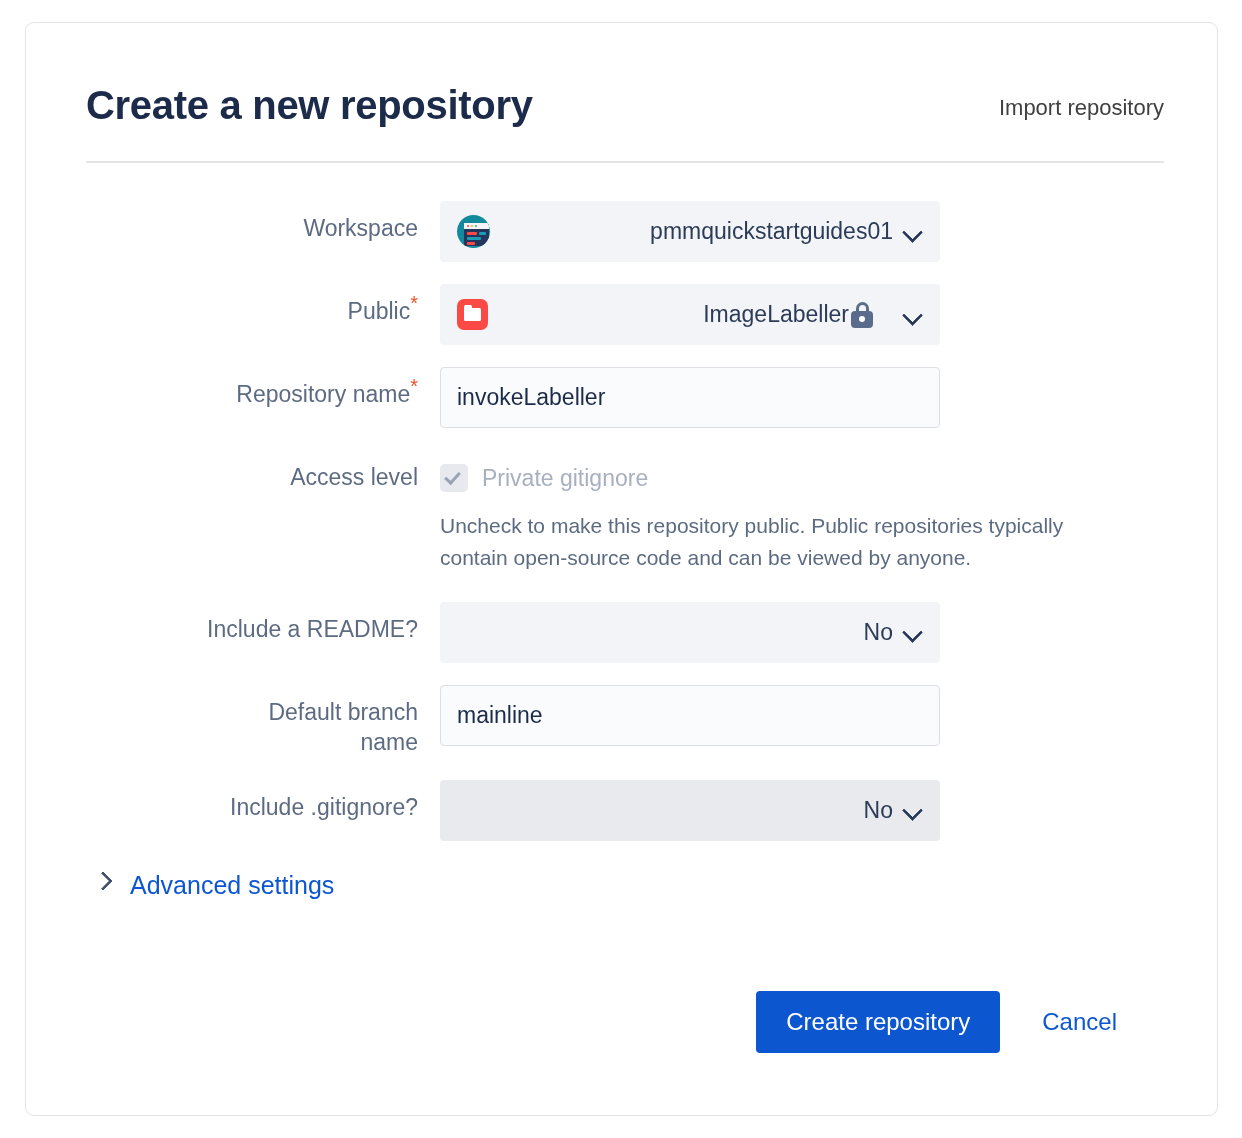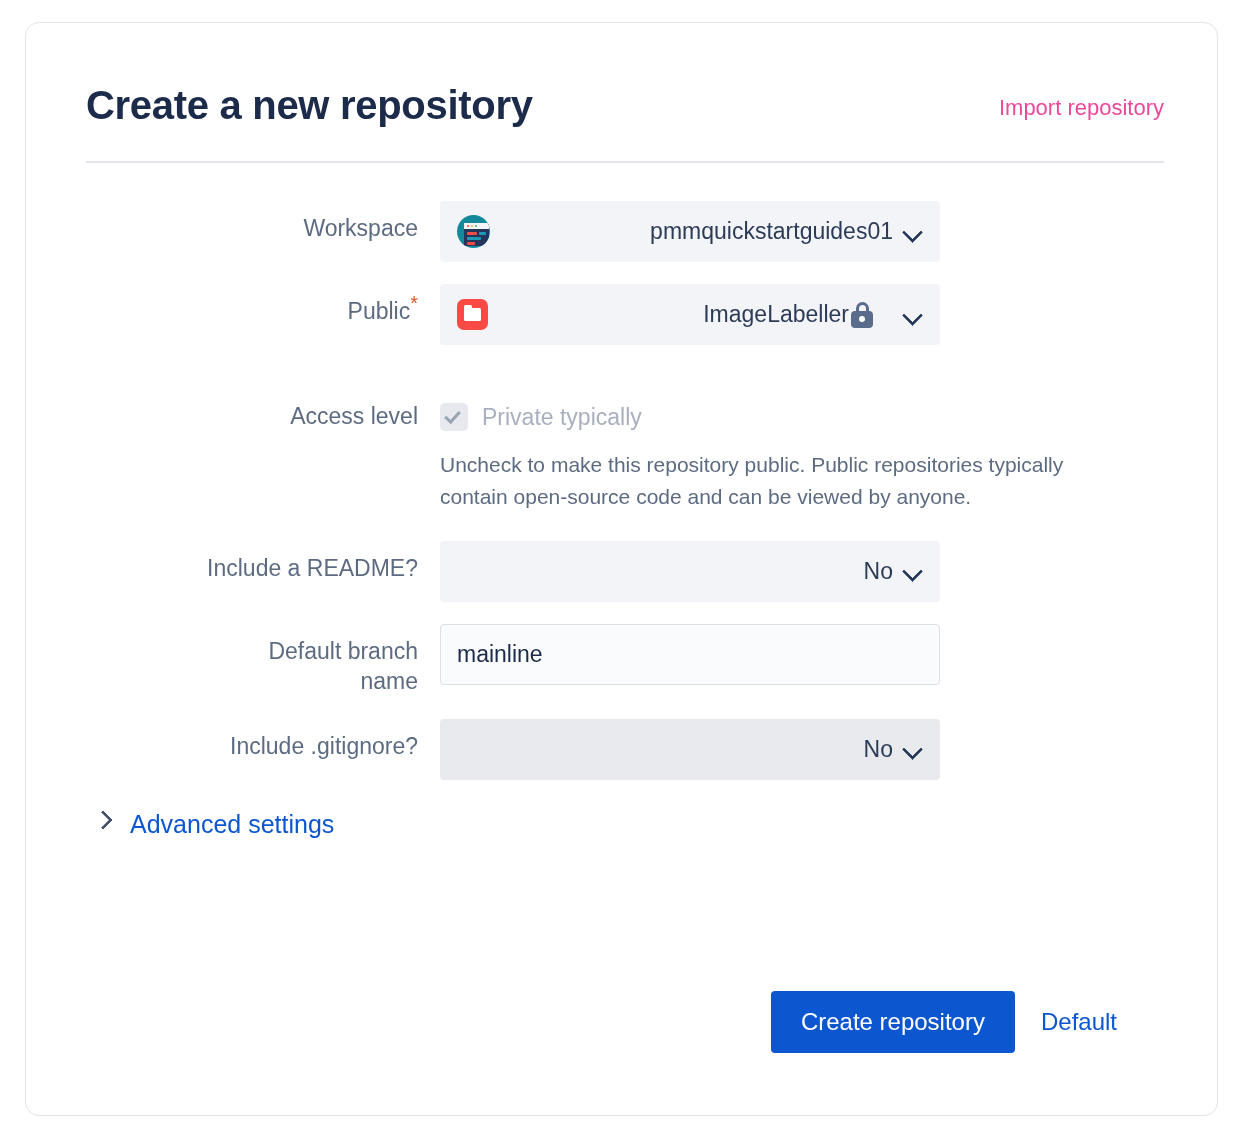--- a/index.html
+++ b/index.html
@@ -13,42 +13,42 @@
 
   .page { position: relative; width: 1242px; height: 1138px; background: #ffffff; }
 
   
   .card {
     position: absolute;
     left: 25px; top: 22px;
     width: 1193px; height: 1094px;
     background: #ffffff;
     border: 1px solid #e4e4e7;
-    border-radius: 14px;
+    border-radius: 9px;
   }
 
   
   .header {
     position: absolute;
     left: 60px; top: 62px;
     width: 1078px;
     display: flex; align-items: flex-end; justify-content: space-between;
   }
   .page-title {
     font-size: 40px;
     font-weight: 700;
     color: #1c2b4a;
     letter-spacing: -0.3px;
     line-height: 1;
     margin: 0;
     white-space: nowrap;
   }
   .import-link {
     font-size: 22px;
-    color: #ec4899;
+    color: #404040;
     text-decoration: none;
     white-space: nowrap;
     padding-bottom: 4px;
     cursor: pointer;
   }
 
   .divider {
     position: absolute;
     left: 60px; top: 138px;
     width: 1078px; height: 2px;
@@ -262,21 +262,21 @@
   }
   .advanced-label {
     font-size: 25px;
     color: #0c56d0;
   }
 
   
   .footer {
     position: absolute;
     right: 78px; top: 968px;
-    display: flex; align-items: center; gap: 4px;
+    display: flex; align-items: center; gap: 20px;
   }
   .btn-primary {
     background: #0c56d0;
     color: #ffffff;
     border: none;
     border-radius: 4px;
     font-size: 24px;
     font-family: "Liberation Sans", sans-serif;
     padding: 0 30px;
     height: 62px;
@@ -345,31 +345,35 @@
             <span class="shackle"></span>
               <span class="body"></span>
               <span class="hole"></span>
           </span>
           <span class="chev"></span>
         </div>
       </div>
 
       <div class="gap-sm"></div>
 
+      <div class="row">
+        <div class="lbl"><span>Repository name</span><span class="req">*</span></div>
+        <input class="textfield" type="text" value="invokeLabeller" style="">
+      </div>
 
       <div class="gap-md"></div>
 
       <div class="row">
         <div class="lbl" style="padding-top:6px;">Access level</div>
         <div style="width:680px;">
           <div class="access-row">
             <span class="checkbox">
                 <span class="tick"></span>
               </span>
-            <span class="access-label">Private typically</span>
+            <span class="access-label">Private gitignore</span>
           </div>
           <div class="help-text">Uncheck to make this repository public. Public repositories typically contain open-source code and can be viewed by anyone.</div>
         </div>
       </div>
 
       <div class="gap-md"></div>
 
       <div class="row">
         <div class="lbl">Include a README?</div>
         <div class="select">
@@ -398,17 +402,17 @@
 
       <div class="advanced">
         <span class="chev-right"></span>
         <span class="advanced-label">Advanced settings</span>
       </div>
 
     </div>
 
     <div class="footer">
       <button class="btn-primary">Create repository</button>
-      <button class="btn-link">Default</button>
+      <button class="btn-link">Cancel</button>
     </div>
 
   </div>
 </div>
 
 </body></html>

